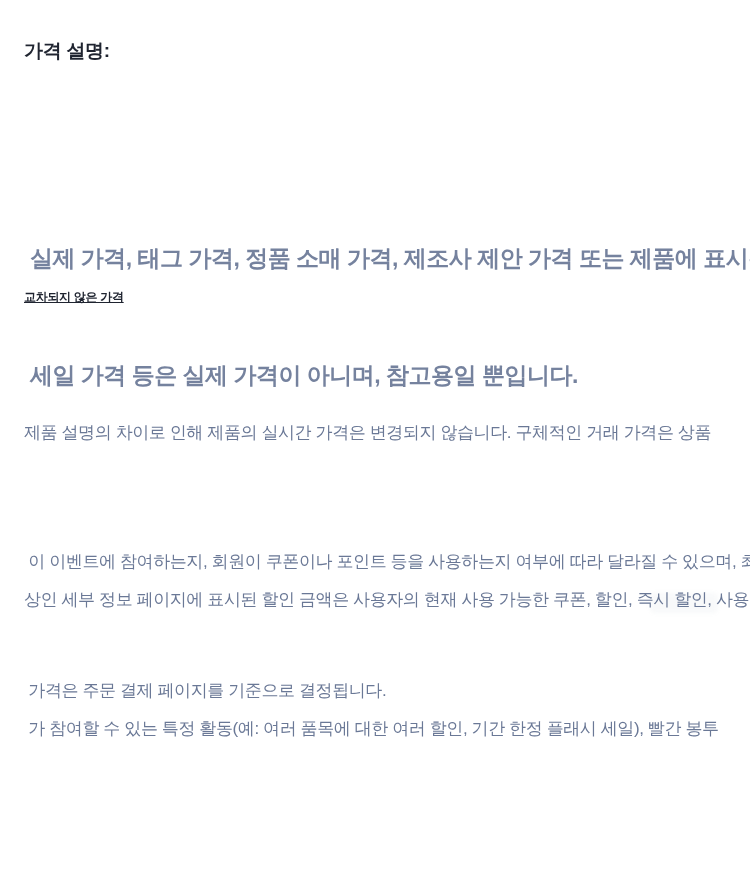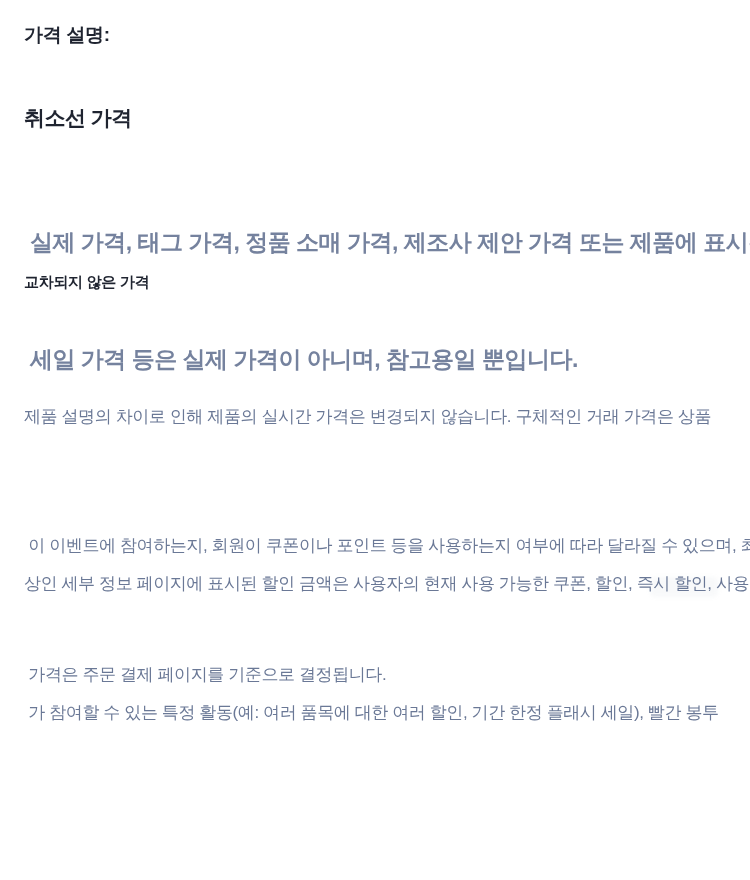--- a/index.html
+++ b/index.html
@@ -7,20 +7,21 @@
     padding: 0;
     background: #ffffff;
   }
   .page {
     position: relative;
     width: 750px;
     height: 805px;
     background: #ffffff;
     overflow: hidden;
     font-family: "Liberation Sans", "DejaVu Sans", sans-serif;
+    margin-top: 16px;
   }
   .abs { position: absolute; }
 
   .doc-title {
     left: 24px;
     top: 22px;
     font-size: 19px;
     font-weight: 700;
     color: #1f2430;
     letter-spacing: -0.3px;
@@ -41,25 +42,26 @@
     font-size: 23px;
     font-weight: 600;
     color: #75829e;
     line-height: 39px;
     letter-spacing: -0.5px;
     white-space: pre;
   }
   .section-heading-sm {
     left: 24px;
     top: 273px;
-    font-size: 15px;
+    font-size: 12px;
     font-weight: 700;
     color: #1f2430;
     letter-spacing: -0.3px;
     white-space: pre;
+    text-decoration: underline;
   }
   .body-para {
     left: 24px;
     font-size: 17px;
     font-weight: 400;
     color: #6a7896;
     line-height: 43px;
     letter-spacing: -0.4px;
     white-space: pre;
   }
@@ -79,21 +81,20 @@
     filter: blur(2px);
   }
 </style>
 </head>
 <body>
 
 <div class="page">
 
   <div class="abs doc-title">가격 설명:</div>
 
-  <div class="abs section-heading-lg">취소선 가격</div>
 
   <div class="abs highlight-para">
     <div class="text-line"> 실제 가격, 태그 가격, 정품 소매 가격, 제조사 제안 가격 또는 제품에 표시된</div>
     <div class="text-line"> 세일 가격 등은 실제 가격이 아니며, 참고용일 뿐입니다.</div>
   </div>
 
   <div class="abs section-heading-sm">교차되지 않은 가격</div>
 
   <div class="abs body-para body-para-1">
     <div class="text-line">제품 설명의 차이로 인해 제품의 실시간 가격은 변경되지 않습니다. 구체적인 거래 가격은 상품</div>

